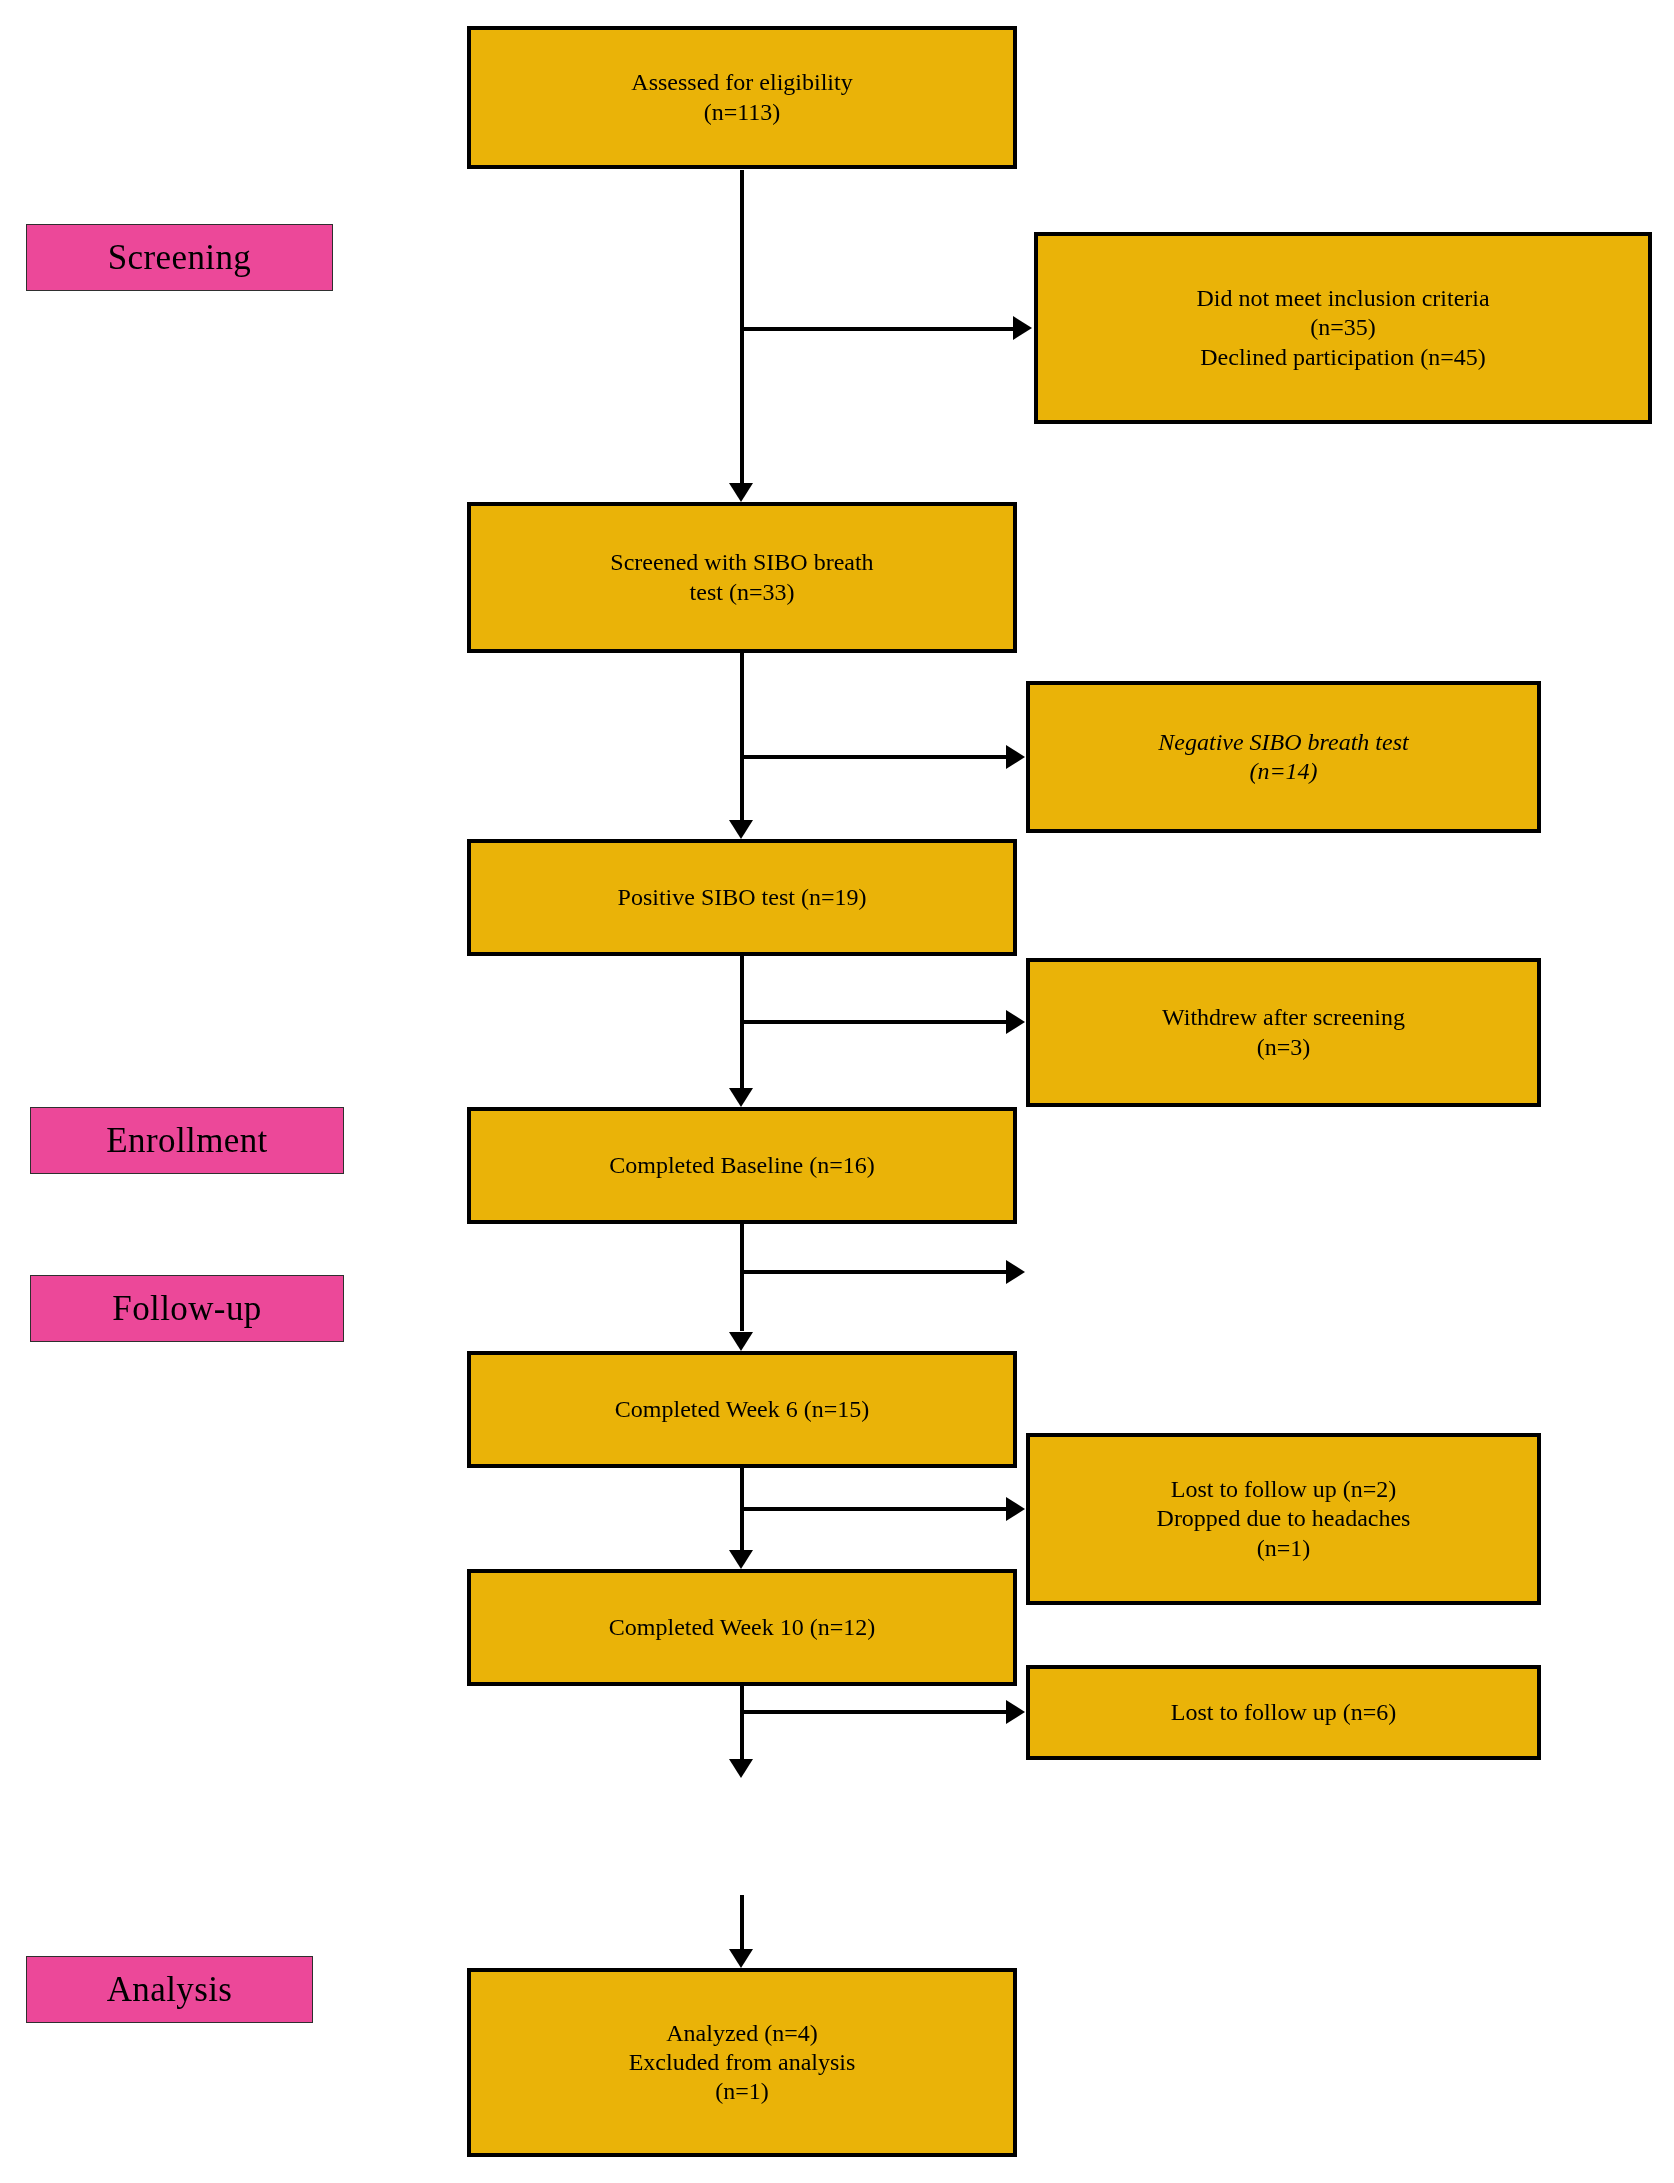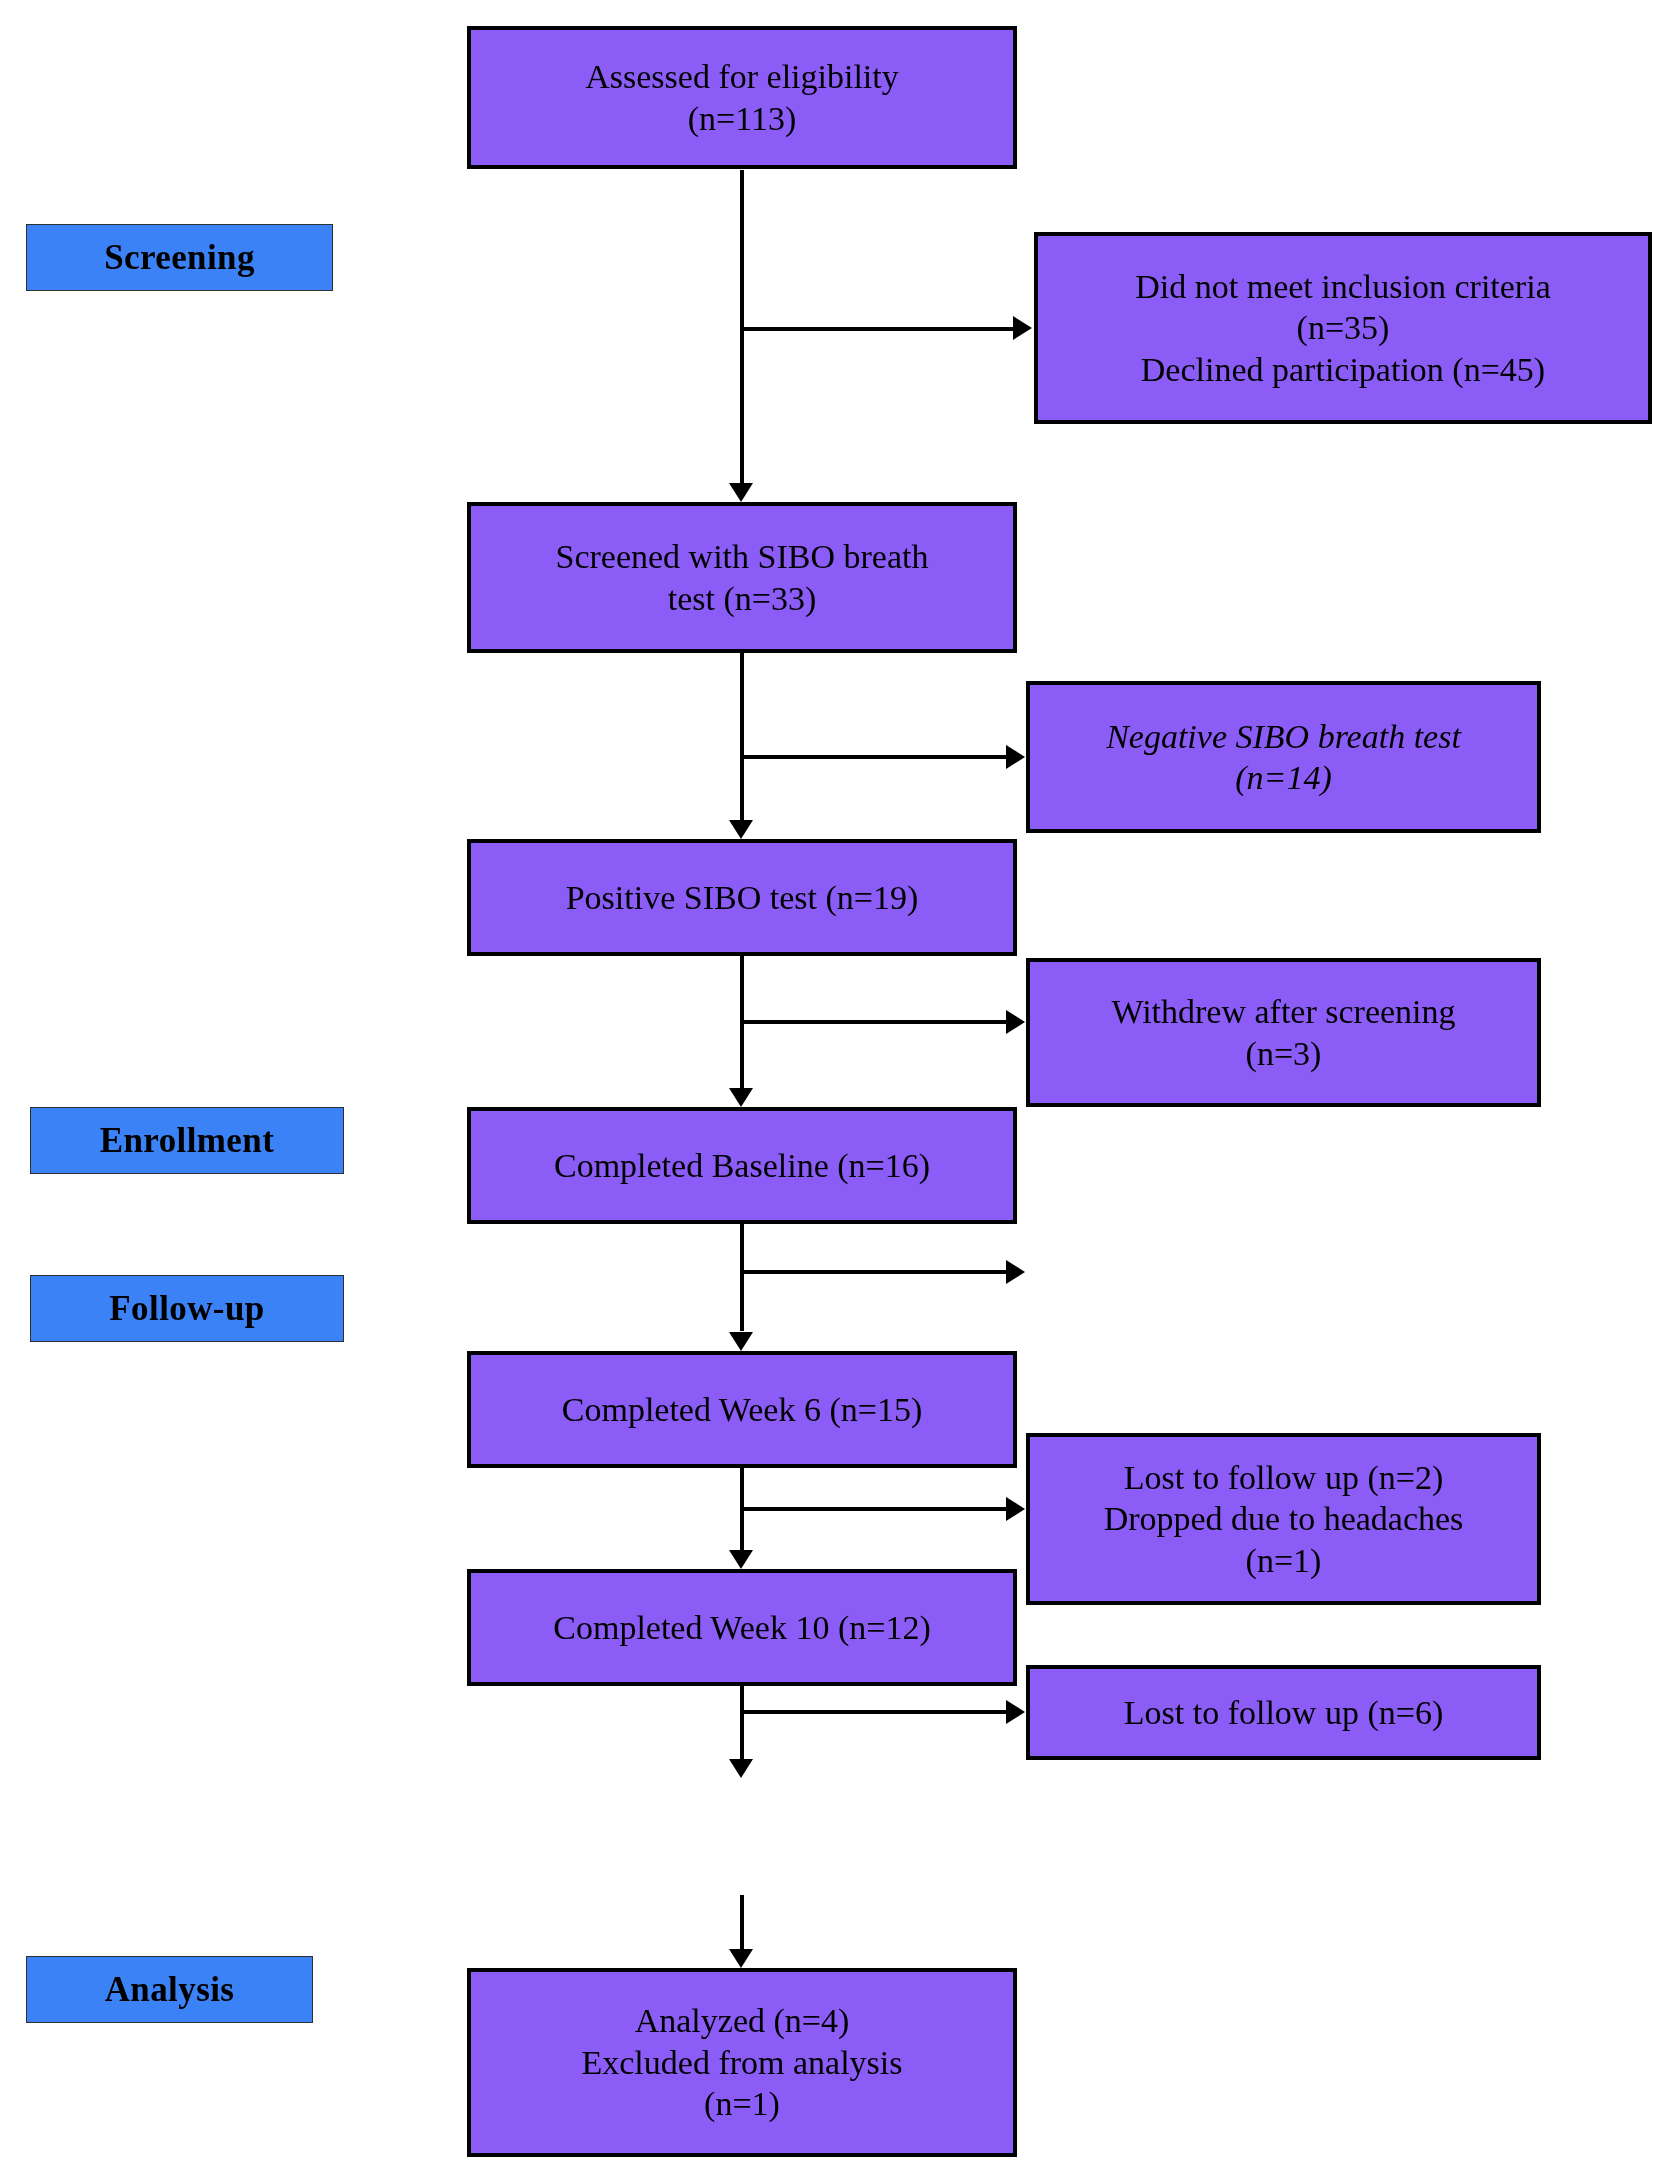--- a/index.html
+++ b/index.html
@@ -15,41 +15,41 @@
     position: relative;
     width: 1675px;
     height: 2183px;
     background: #ffffff;
     overflow: hidden;
   }
   .box {
     position: absolute;
     box-sizing: border-box;
     border: 4.4px solid #000000;
-    background: #8b5cf6;
+    background: #eab308;
     display: flex;
     align-items: center;
     justify-content: center;
     text-align: center;
-    font-size: 34px;
+    font-size: 24px;
     line-height: 1.22;
     padding: 2.9px 10.2px;
     white-space: pre-line;
   }
   .stage {
     position: absolute;
     box-sizing: border-box;
     border: 1.5px solid #2f2f2f;
-    background: #3b82f6;
+    background: #ec4899;
     display: flex;
     align-items: center;
     justify-content: center;
     text-align: center;
     font-size: 35px;
-    font-weight: bold;
+    font-weight: normal;
     letter-spacing: 0.4px;
   }
   .vline {
     position: absolute;
     width: 4.4px;
     background: #000000;
   }
   .hline {
     position: absolute;
     height: 4.4px;

